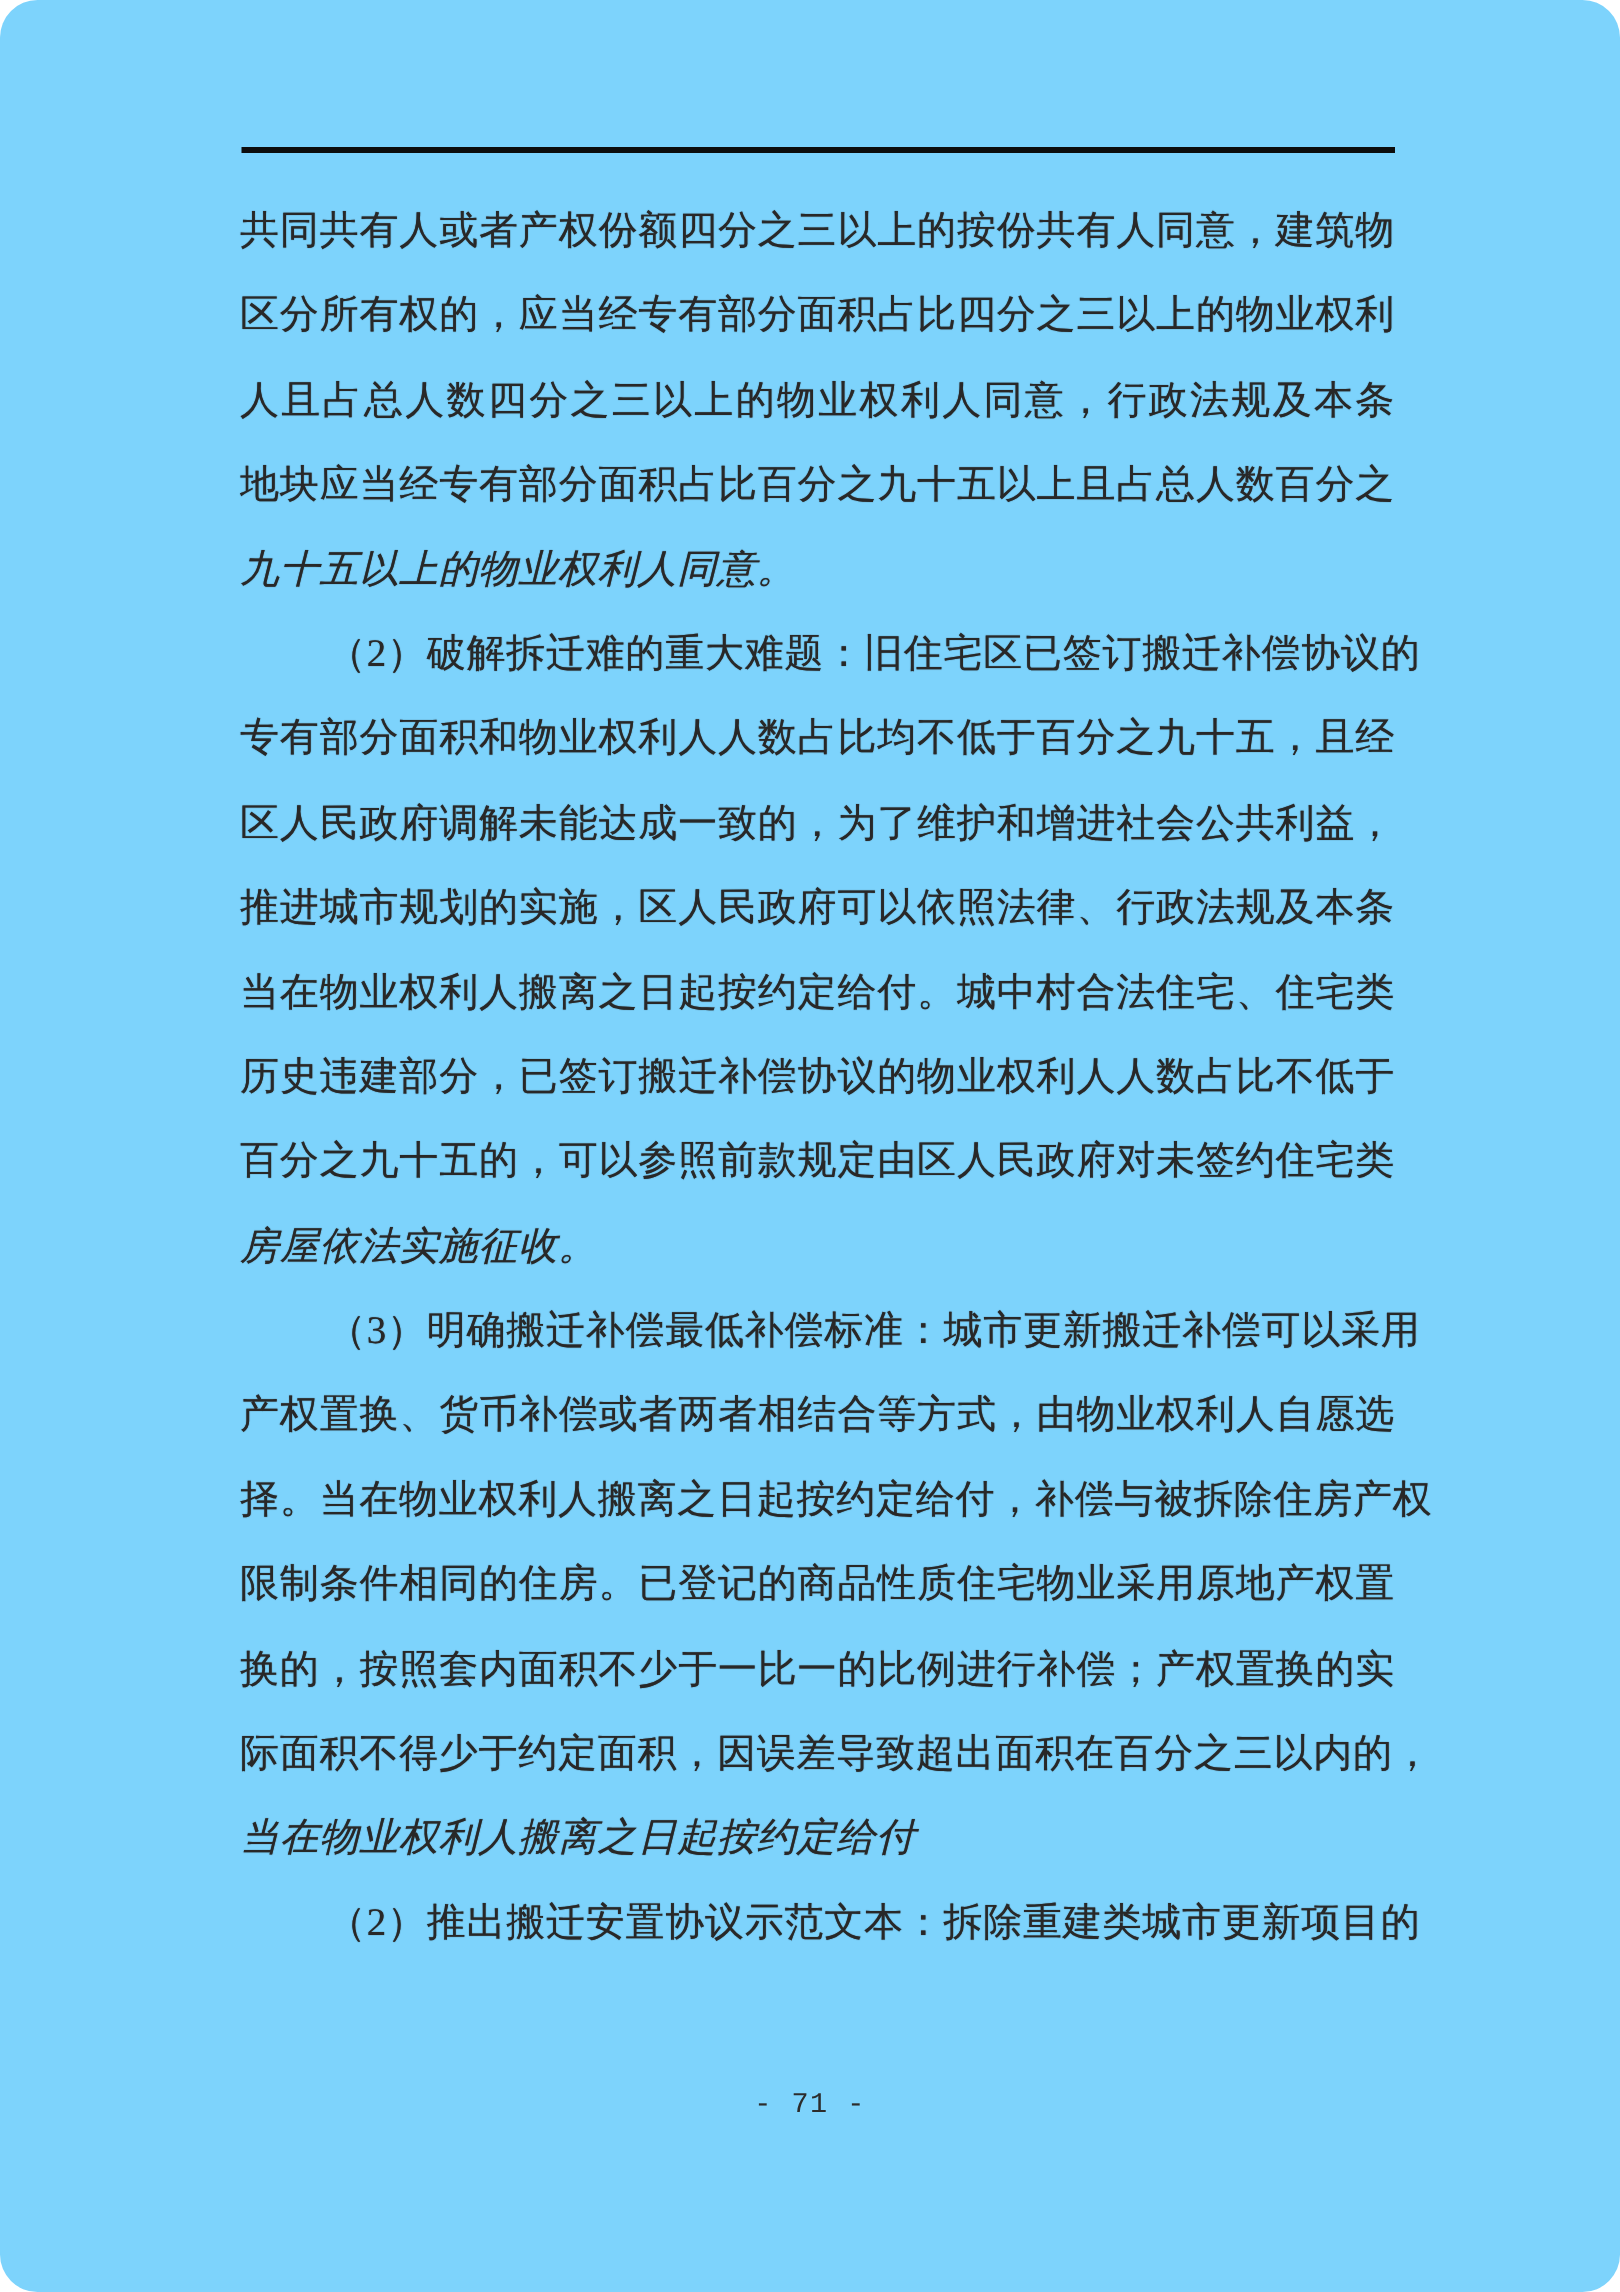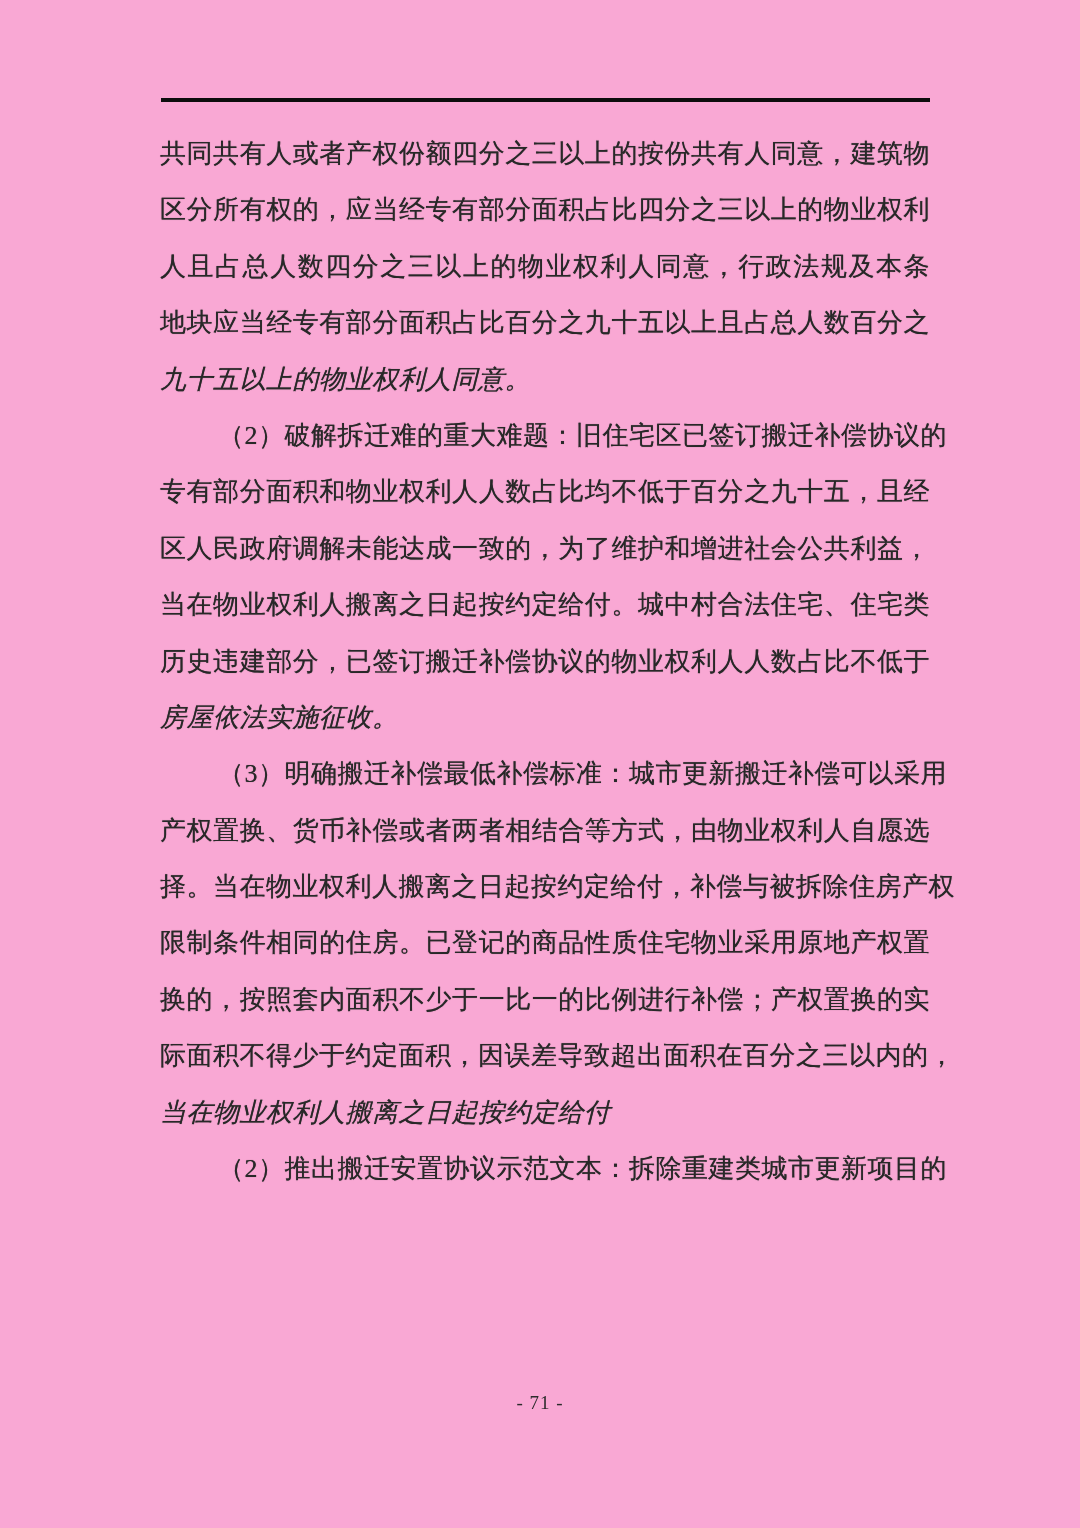--- a/index.html
+++ b/index.html
@@ -4,23 +4,24 @@
 <style>
   html, body {
     margin: 0;
     padding: 0;
     background: #ffffff;
   }
   .doc-page {
     position: relative;
     width: 1080px;
     height: 1528px;
-    background: #f9a8d4;
+    background: #7dd3fc;
     overflow: hidden;
     font-family: "Liberation Serif", "DejaVu Serif", serif;
+    border-radius: 25px;
   }
   .top-rule {
     position: absolute;
     left: 161px;
     top: 98px;
     width: 769px;
     height: 4px;
     background: #0d0d0d;
   }
   .text-block {
@@ -50,39 +51,41 @@
   }
   .page-number {
     position: absolute;
     left: 0;
     top: 1392px;
     width: 1080px;
     text-align: center;
     font-size: 19px;
     letter-spacing: 1px;
     color: #2c2c2c;
-    font-family: Liberation Serif, serif;
+    font-family: Liberation Mono, monospace;
   }
 </style>
 </head>
 <body>
 
 <div class="doc-page">
   <div class="top-rule"></div>
   <div class="text-block">
       <div class="line">共同共有人或者产权份额四分之三以上的按份共有人同意，建筑物</div>
       <div class="line">区分所有权的，应当经专有部分面积占比四分之三以上的物业权利</div>
       <div class="line">人且占总人数四分之三以上的物业权利人同意，行政法规及本条</div>
       <div class="line">地块应当经专有部分面积占比百分之九十五以上且占总人数百分之</div>
       <div class="line para-end">九十五以上的物业权利人同意。</div>
       <div class="line indent">（2）破解拆迁难的重大难题：旧住宅区已签订搬迁补偿协议的</div>
       <div class="line">专有部分面积和物业权利人人数占比均不低于百分之九十五，且经</div>
       <div class="line">区人民政府调解未能达成一致的，为了维护和增进社会公共利益，</div>
+      <div class="line">推进城市规划的实施，区人民政府可以依照法律、行政法规及本条</div>
       <div class="line">当在物业权利人搬离之日起按约定给付。城中村合法住宅、住宅类</div>
       <div class="line">历史违建部分，已签订搬迁补偿协议的物业权利人人数占比不低于</div>
+      <div class="line">百分之九十五的，可以参照前款规定由区人民政府对未签约住宅类</div>
       <div class="line para-end">房屋依法实施征收。</div>
       <div class="line indent">（3）明确搬迁补偿最低补偿标准：城市更新搬迁补偿可以采用</div>
       <div class="line">产权置换、货币补偿或者两者相结合等方式，由物业权利人自愿选</div>
       <div class="line">择。当在物业权利人搬离之日起按约定给付，补偿与被拆除住房产权</div>
       <div class="line">限制条件相同的住房。已登记的商品性质住宅物业采用原地产权置</div>
       <div class="line">换的，按照套内面积不少于一比一的比例进行补偿；产权置换的实</div>
       <div class="line">际面积不得少于约定面积，因误差导致超出面积在百分之三以内的，</div>
       <div class="line para-end">当在物业权利人搬离之日起按约定给付</div>
       <div class="line indent">（2）推出搬迁安置协议示范文本：拆除重建类城市更新项目的</div>
     </div>

